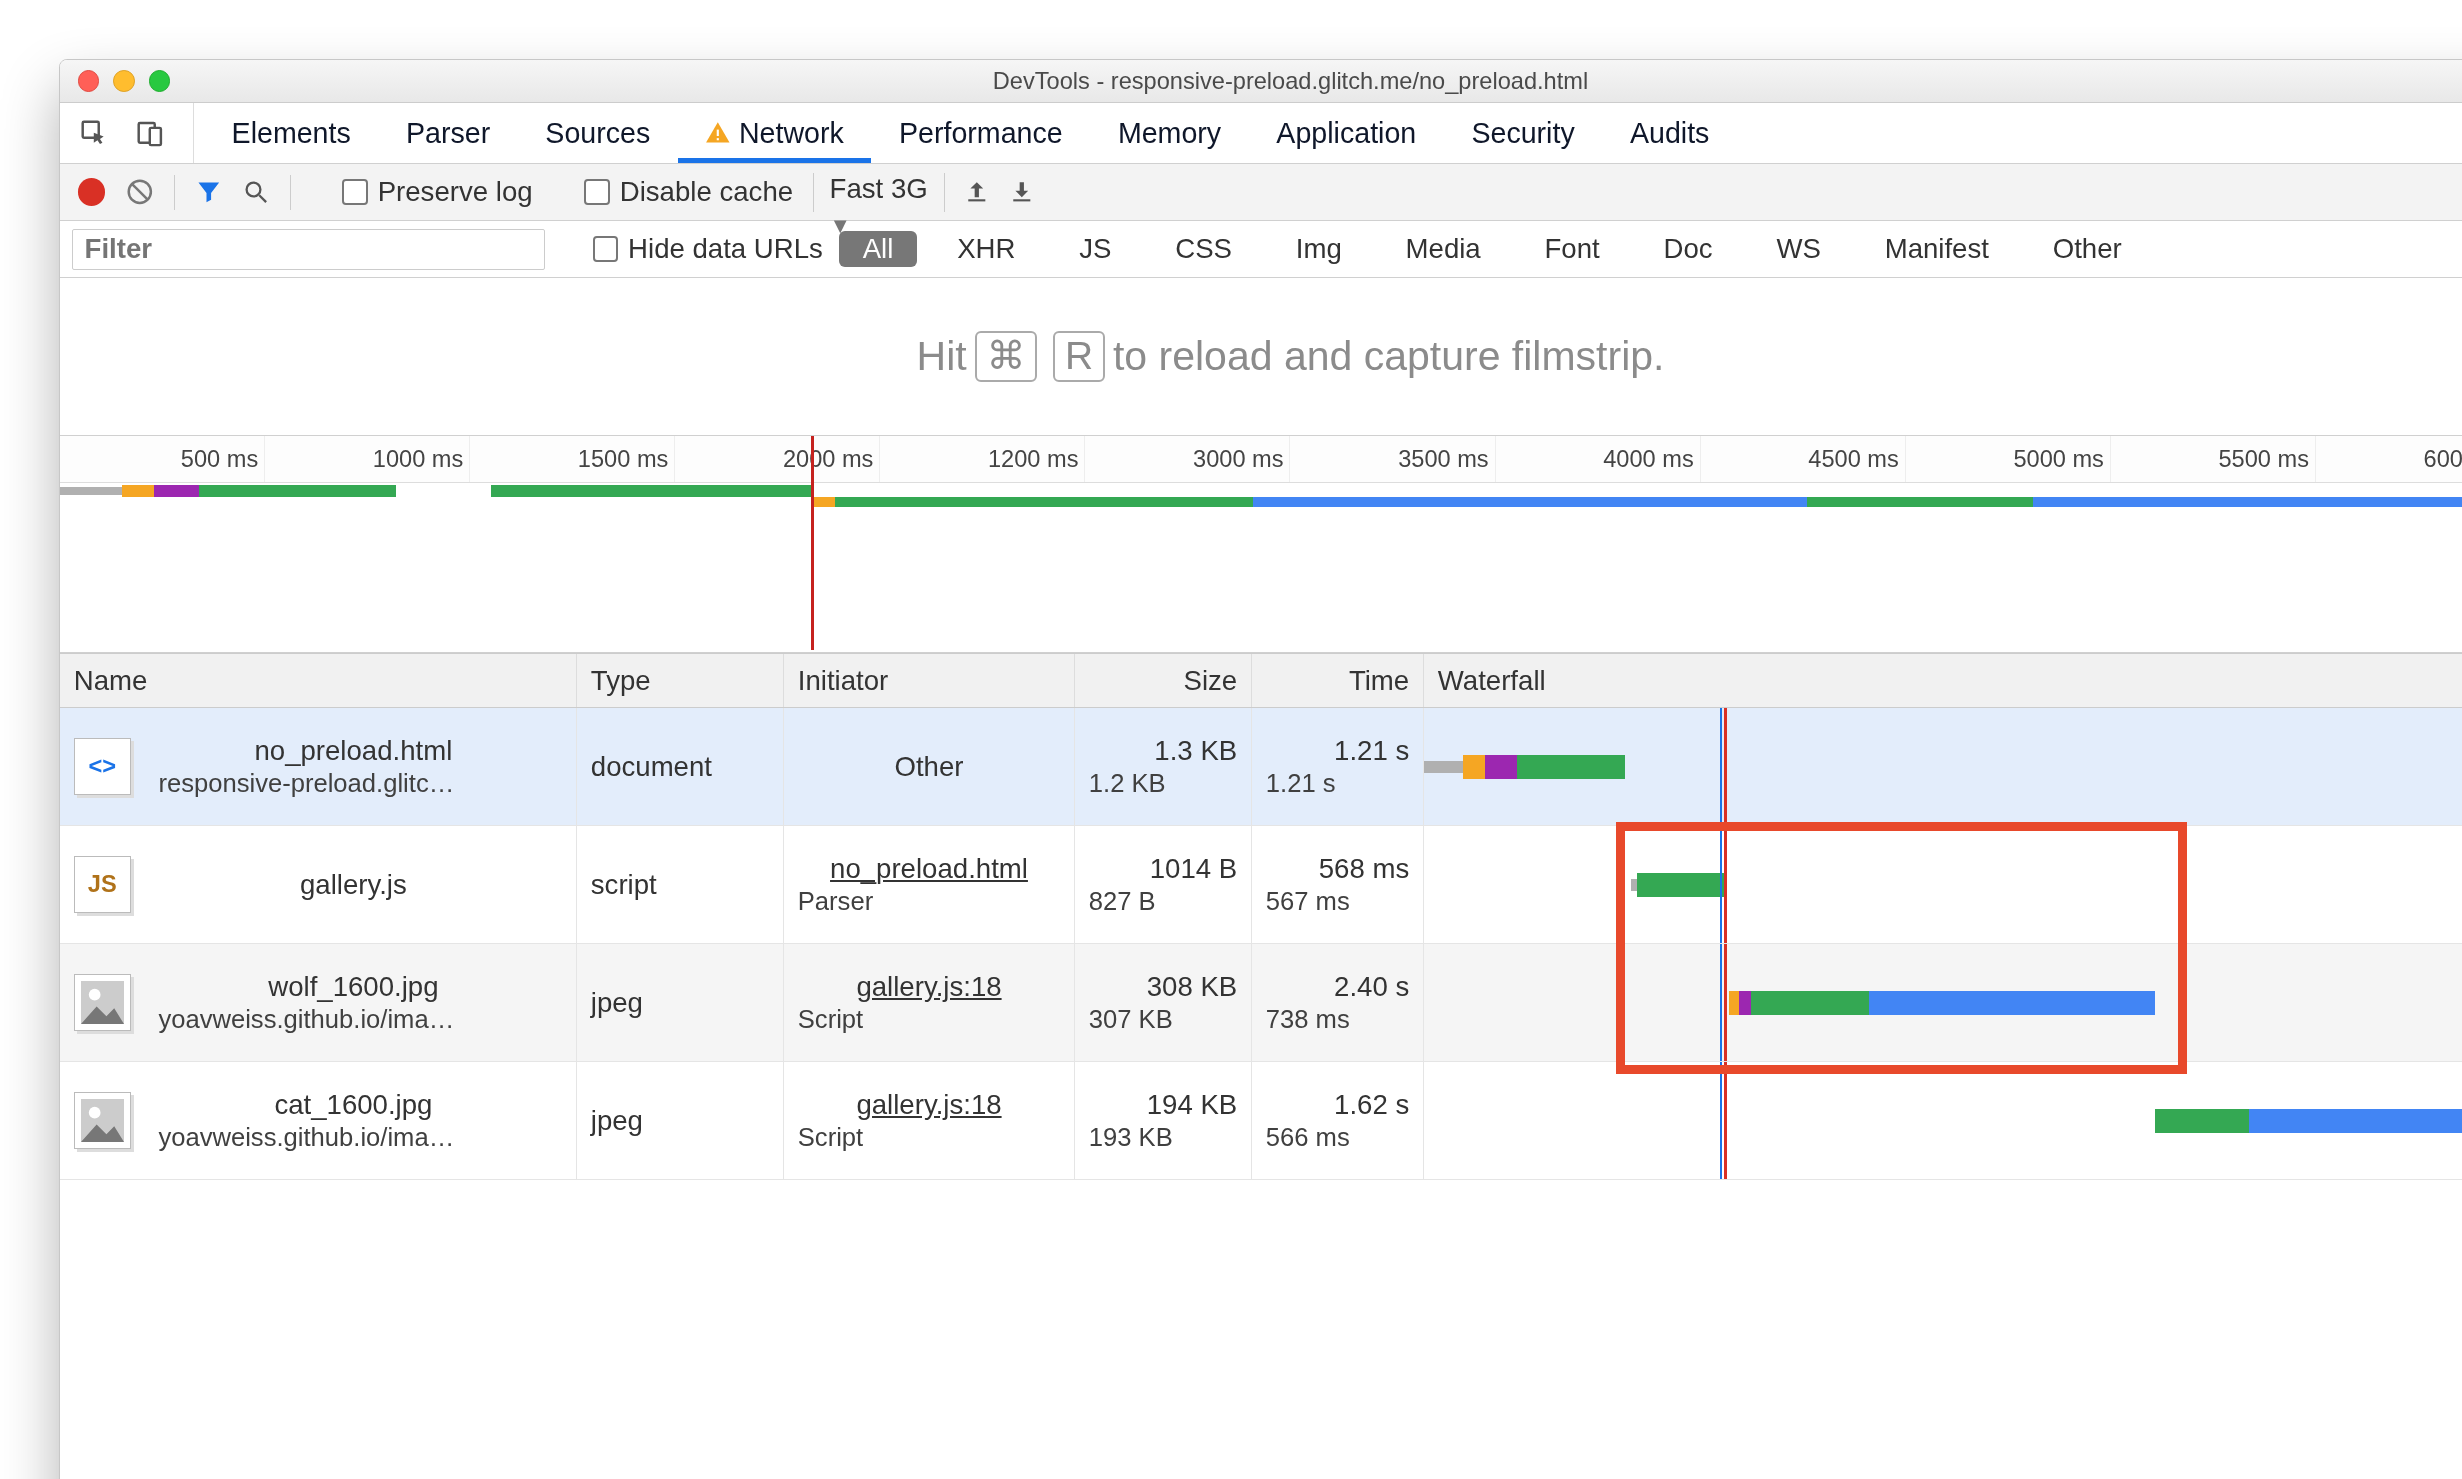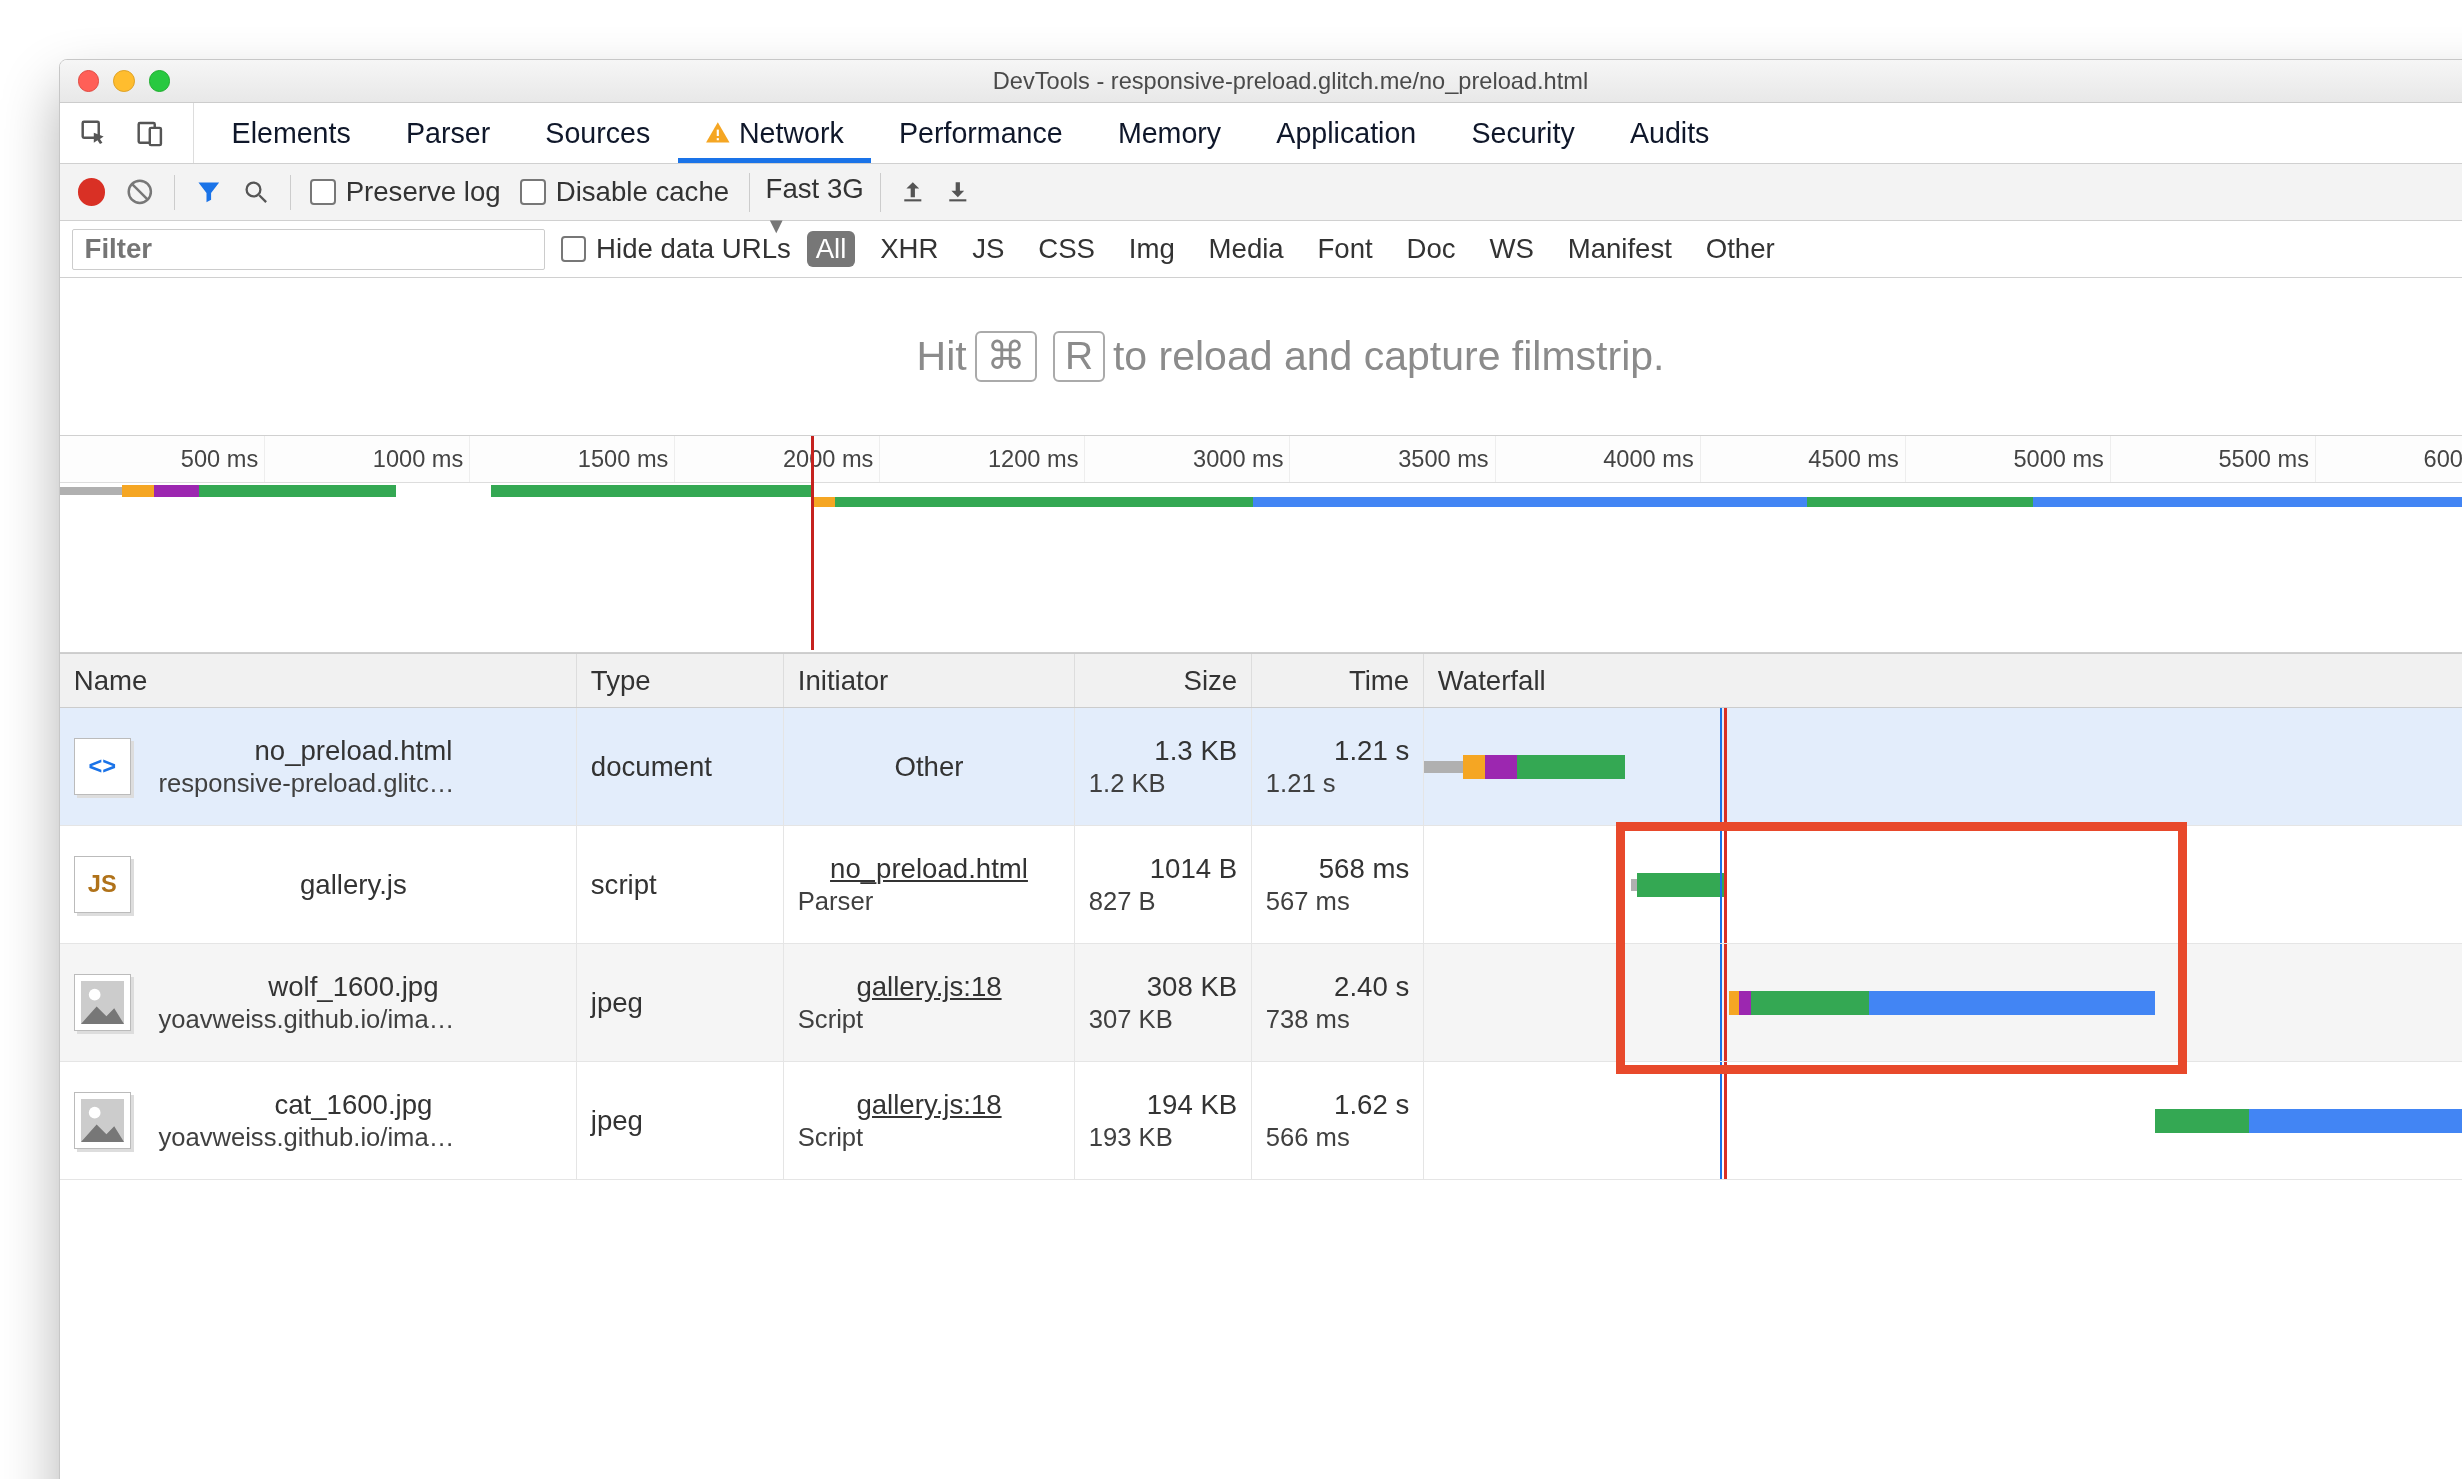--- a/index.html
+++ b/index.html
@@ -102,21 +102,21 @@
     padding: 0 17.7px;
     gap: 19.7px;
     font-size:27.6px;
   }
   .record-dot {
     width:27.6px;height:27.6px;border-radius:50%;background:#d93025;
   }
   .vr { width:1px; height:35px; background:#ccc;}
   .funnel { color:#1a73e8;}
   .chk {
-    display:flex; align-items:center; gap:9.9px; color:#333;
+    display:flex; align-items:center; gap:9.9px; color:#333;margin-left:32px;
   }
   .chk .box {
     width:25.6px;height:25.6px;border:2px solid #777;border-radius:3.9px;background:#fff;
   }
   .throttle {
     display:flex; gap:8px;
     padding: 0 15.8px;
     border-left:1px solid #ccc; border-right:1px solid #ccc;
     height: 39px;
     flex-direction: column;
@@ -138,21 +138,21 @@
     height: 41px;
     border:1px solid #ccc;
     border-radius:2px;
     padding: 0 11.8px;
     font-size:27.6px;
     color:#888;
     background:#fff;
     font-weight:bold;
   }
   .pill {
-    padding: 2px 9px;
+    padding: 2px 24px;
     border-radius:5.9px;
     color:#333;
     cursor:pointer;
   }
   .pill.active { background:#777; color:#fff;}
   
   .film-hint {
     height: 158px;
     display:flex;align-items:center;justify-content:center;
     color:#8b8b8b; font-size:41px;

